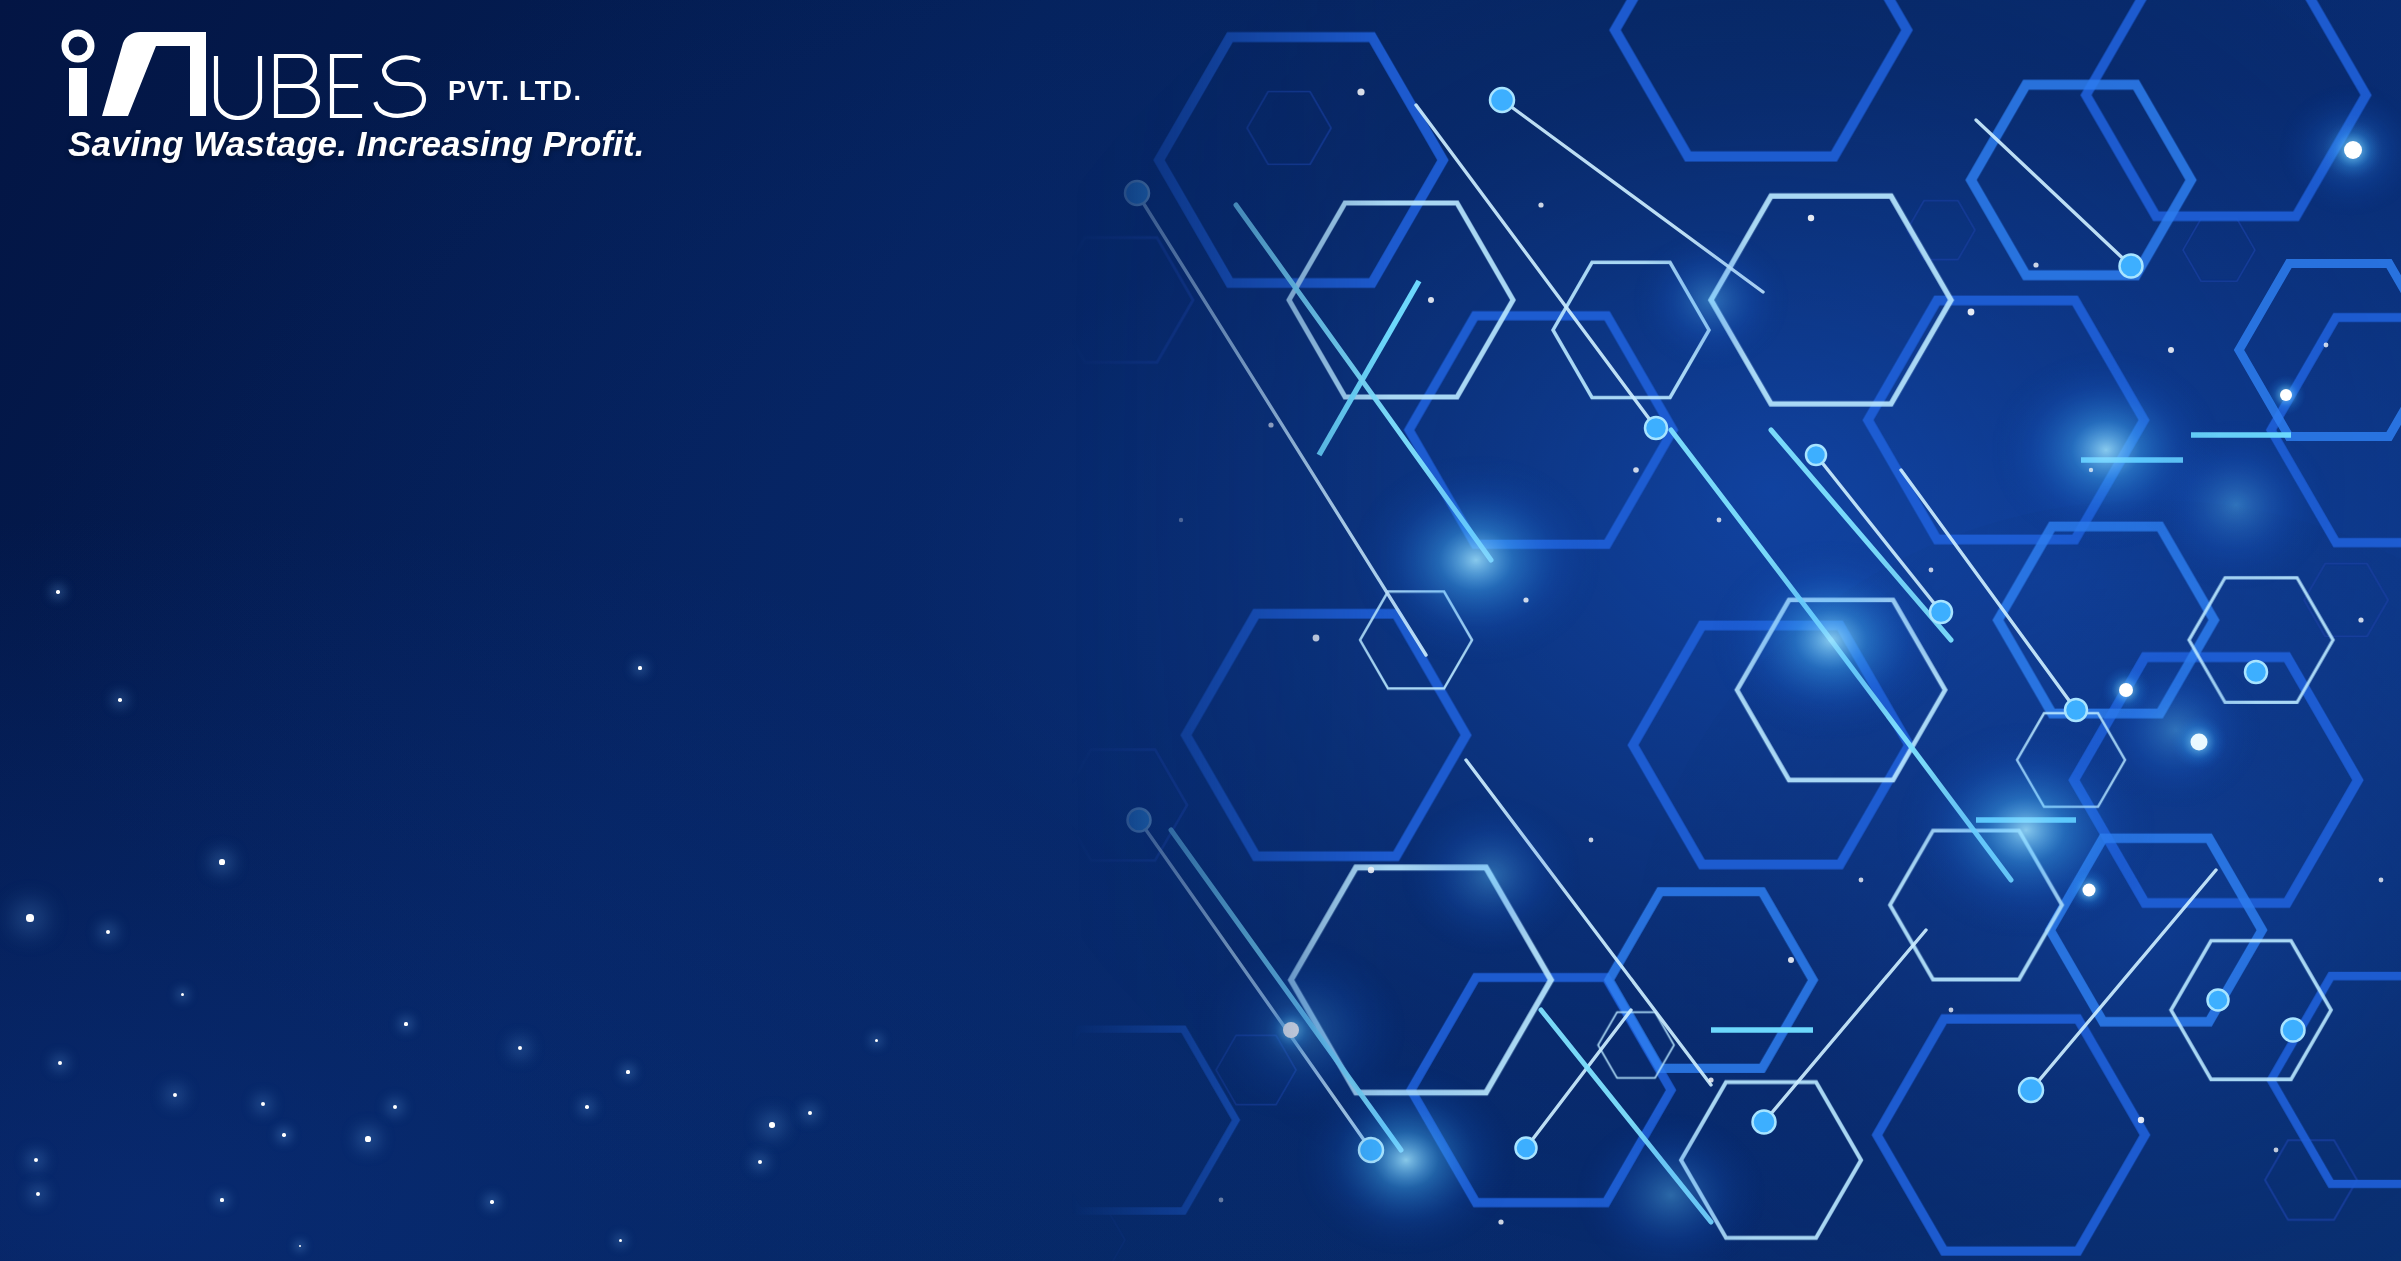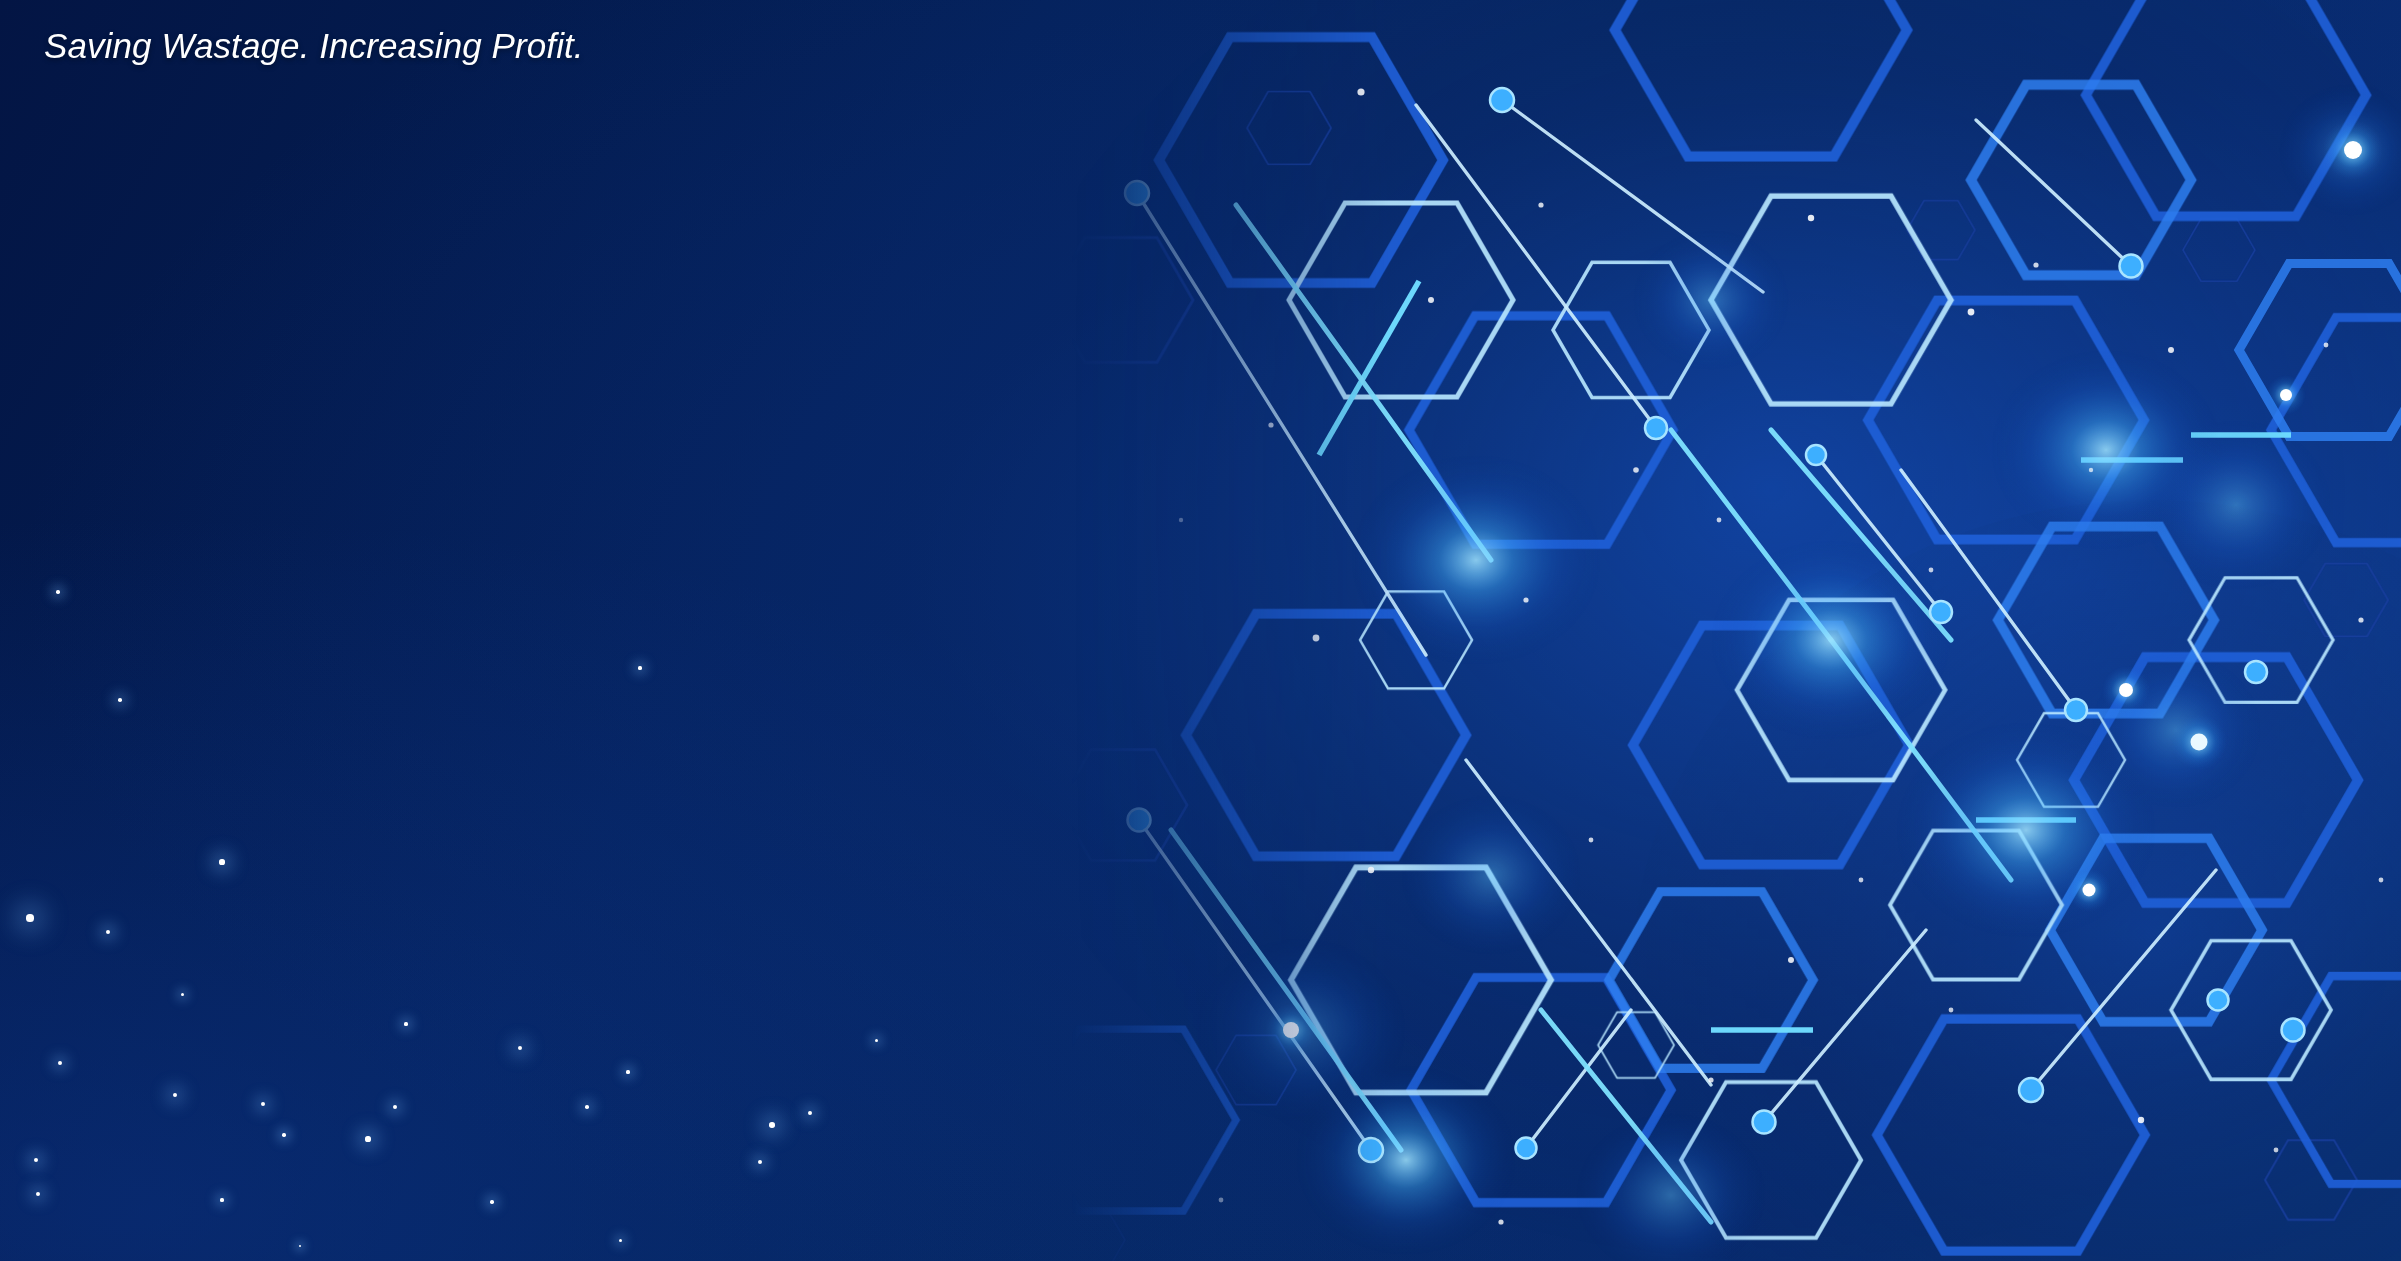--- a/index.html
+++ b/index.html
@@ -35,22 +35,22 @@
 
   .logo-svg { display:block; }
 
   #logo-pvt {
     position:absolute; left:404px; top:54px;
     color:#ffffff; font-size:27px; font-weight:bold;
     letter-spacing:1.3px; white-space:nowrap;
   }
 
   #logo-tagline {
-    margin-top:4px; 
-    color:#ffffff; font-size:35px; font-weight:normal;
+    margin-top:4px; margin-left:24px;
+    color:#ffffff; font-size:35px; font-weight:bold;
     font-style:italic; letter-spacing:0.1px; white-space:nowrap;
     text-shadow:0 2px 5px rgba(0,0,0,0.38);
   }
 
   #headline {
     position:absolute; left:82px; top:620px;
     color:#ffffff;
     font-size:107px; font-weight:bold;
     line-height:1.22; letter-spacing:-1.2px;
     text-shadow:0 3px 9px rgba(2,14,50,0.55);
@@ -305,17 +305,42 @@
           <circle cx="1290" cy="620" r="2.6" opacity="0.8"></circle>
           <circle cx="1310" cy="880" r="2.4" opacity="0.76"></circle>
           <circle cx="430" cy="1222" r="2.6" opacity="0.8"></circle>
           <circle cx="150" cy="1200" r="2.4" opacity="0.75"></circle>
         </g>
       </g>
     </svg>
   </div>
 
   <div id="logo-block">
+    <div id="logo-mark">
+      <svg class="logo-svg" width="480" height="98" viewBox="0 0 480 98" aria-hidden="true">
+
+        <circle cx="34" cy="24" r="13" fill="none" stroke="#ffffff" stroke-width="7"></circle>
+
+        <rect x="25" y="46" width="18" height="48" fill="#ffffff"></rect>
+
+        <path d="M 58 94 L 84 94 L 112 24 L 146 24 L 146 94 L 162 94 L 162 24
+                 L 162 10 L 96 10 C 88 10 82 14 79 21 Z" fill="#ffffff"></path>
+
+        <g fill="none" stroke="#ffffff" stroke-width="4.2" stroke-linecap="square">
+
+          <path d="M 172 36 L 172 76 A 22 20 0 0 0 216 76 L 216 36"></path>
+
+          <path d="M 232 34 L 232 94 L 258 94 A 16 15 0 0 0 258 64 L 232 64
+                   M 232 64 L 256 64 A 15 15 0 0 0 256 34 L 232 34"></path>
+
+          <path d="M 316 34 L 288 34 L 288 94 L 316 94 M 288 64 L 312 64"></path>
+
+          <path d="M 374 38 A 22 15 0 0 0 340 48 A 16 14 0 0 0 356 62
+                   L 364 62 A 16 15 0 0 1 364 92 A 22 15 0 0 1 332 82"></path>
+        </g>
+      </svg>
+      <span id="logo-pvt">PVT. LTD.</span>
+    </div>
     <div id="logo-tagline">Saving Wastage. Increasing Profit.</div>
   </div>
 
 
 </div>
 
 </body></html>

